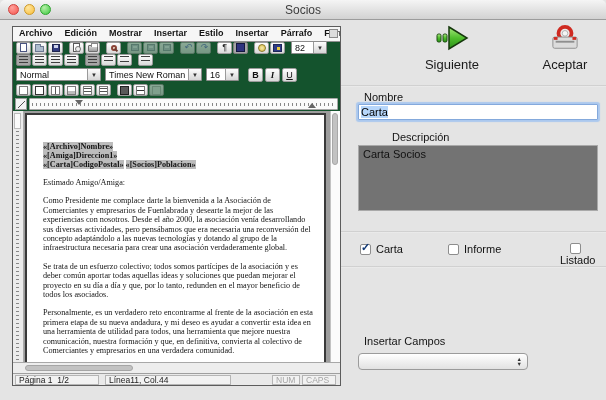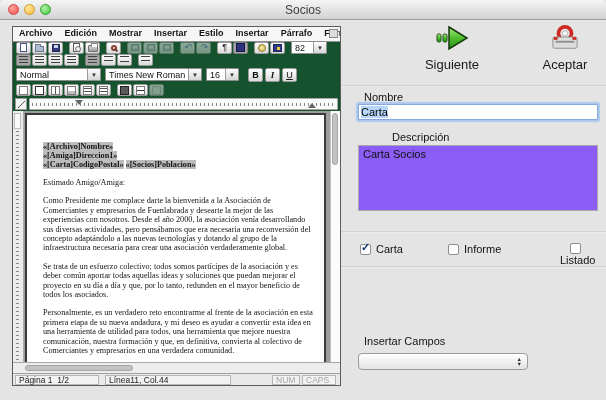--- a/index.html
+++ b/index.html
@@ -99,21 +99,21 @@
   
   .bgroup{position:absolute;top:24px;width:64px;height:48px;text-align:center;}
   .bgroup .blabel{font-size:13px;color:#1a1a1a;margin-top:1px;}
   .bg1{left:420px;} .bg2{left:478px;} .bg3{left:533px;}
   .sep{position:absolute;left:341px;right:0;height:2px;background:linear-gradient(#c4c4c4,#f6f6f6);}
   .s1{top:85px;} .s2{top:231px;} .s3{top:266px;}
   .flabel{position:absolute;font-size:11px;color:#141414;}
   .tfield{position:absolute;left:358px;top:104px;width:240px;height:16px;background:#fff;border:1px solid #84a9dc;
     box-shadow:0 0 1px 2px #abc8ee;border-radius:1px;font-size:11px;line-height:15px;padding:0 2px;box-sizing:border-box;}
   .sel{background:#b6d6fb;}
-  .tarea{position:absolute;left:358px;top:145px;width:240px;height:66px;background:#8b5cf6;border:1px solid #a9a9a9;
+  .tarea{position:absolute;left:358px;top:145px;width:240px;height:66px;background:#737373;border:1px solid #a9a9a9;
     font-size:11px;line-height:13px;padding:2px 4px;box-sizing:border-box;color:#111;}
   .cbitem{position:absolute;top:243px;display:flex;align-items:center;font-size:11px;color:#111;}
   .cb1{left:360px;} .cb2{left:448px;} .cb3{left:560px;flex-direction:column;}
   .cbox{width:11px;height:11px;background:#fff;border:1px solid #8d8d8d;border-radius:2px;margin-right:5px;
     position:relative;box-sizing:border-box;flex:none;}
   .cbox .chk{position:absolute;left:0;top:-4px;font-size:11px;font-weight:bold;color:#123a77;}
   .popup{position:absolute;left:358px;top:353px;width:170px;height:17px;border:1px solid #9b9b9b;border-radius:4px;
     background:linear-gradient(#ffffff,#e2e2e2);display:flex;align-items:center;box-sizing:border-box;}
   .arrows{margin-left:auto;padding-right:5px;display:flex;flex-direction:column;line-height:4.5px;font-size:5.5px;color:#333;}
 </style>

